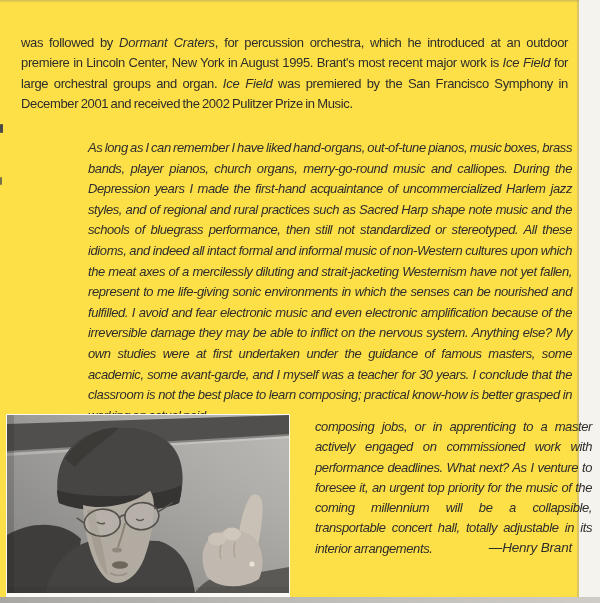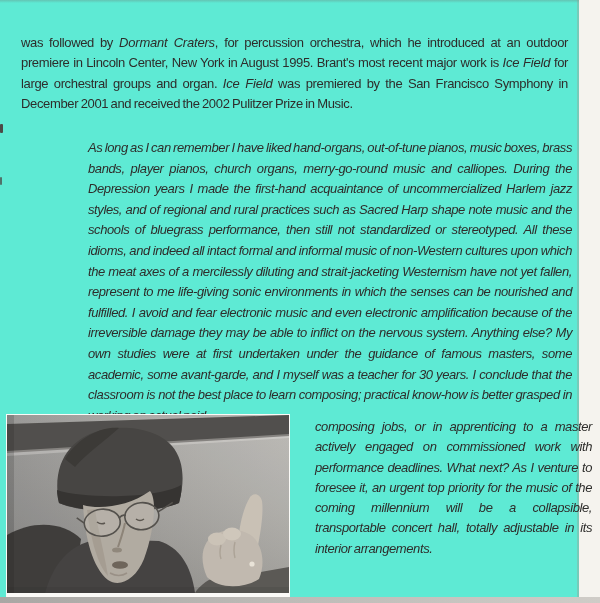--- a/index.html
+++ b/index.html
@@ -4,21 +4,21 @@
 <style>
   html,body{margin:0;padding:0;}
   body{
     width:600px;height:603px;
     font-family:"Liberation Sans","DejaVu Sans",sans-serif;
     background:#e9e6e1;
     position:relative;overflow:hidden;
   }
   .page{
     position:absolute;left:0;top:0;width:600px;height:603px;
-    background:#5eead4;
+    background:#fde047;
   }
   
   .top-edge{
     position:absolute;left:0;top:0;width:600px;height:3px;
     background:linear-gradient(to bottom,rgba(110,108,104,0.30),rgba(110,108,104,0));
   }
   .right-edge-line{
     position:absolute;left:577px;top:0;width:2px;height:603px;
     background:rgba(158,152,143,0.38);
   }
@@ -86,20 +86,21 @@
   <div class="right-edge-line"></div>
   <div class="edge-mark m1"></div>
   <div class="edge-mark m2"></div>
 
   <p class="intro scan-text"><span>was followed by </span><i>Dormant Craters</i><span>, for percussion orchestra, which he introduced at an outdoor premiere in Lincoln Center, New York in August 1995. Brant's most recent major work is </span><i>Ice Field</i><span> for large orchestral groups and organ.  </span><i>Ice Field</i><span> was premiered by the San Francisco Symphony in December 2001 and received the 2002 Pulitzer Prize in Music.</span></p>
 
   <p class="quote-part1 scan-text">As long as I can remember I have liked hand-organs, out-of-tune pianos, music boxes, brass bands, player pianos, church organs, merry-go-round music and calliopes. During the Depression years I made the first-hand acquaintance of uncommercialized Harlem jazz styles, and of regional and rural practices such as Sacred Harp shape note music and the schools of bluegrass performance, then still not standardized or stereotyped. All these idioms, and indeed all intact formal and informal music of non-Western cultures upon which the meat axes of a mercilessly diluting and strait-jacketing Westernism have not yet fallen, represent to me life-giving sonic environments in which the senses can be nourished and fulfilled. I avoid and fear electronic music and even electronic amplification because of the irreversible damage they may be able to inflict on the nervous system. Anything else? My own studies were at first undertaken under the guidance of famous masters, some academic, some avant-garde, and I myself was a teacher for 30 years. I conclude that the classroom is not the best place to learn composing; practical know-how is better grasped in working on actual paid</p>
 
   <p class="quote-part2 scan-text">composing jobs, or in apprenticing to a master actively engaged on commissioned work with performance deadlines. What next? As I venture to foresee it, an urgent top priority for the music of the coming millennium will be a collapsible, transportable concert hall, totally adjustable in its interior arrangements.</p>
 
+  <div class="attribution">—Henry Brant</div>
 
   <div class="photo-frame">
     <svg width="282" height="178" viewBox="0 0 282 178">
       <defs>
         <linearGradient id="bgg" x1="0" y1="0" x2="1" y2="0">
           <stop offset="0" stop-color="#8f8e8c"></stop>
           <stop offset="0.55" stop-color="#a8a6a2"></stop>
           <stop offset="1" stop-color="#b7b5b0"></stop>
         </linearGradient>
         <linearGradient id="bgv" x1="0" y1="0" x2="0" y2="1">

